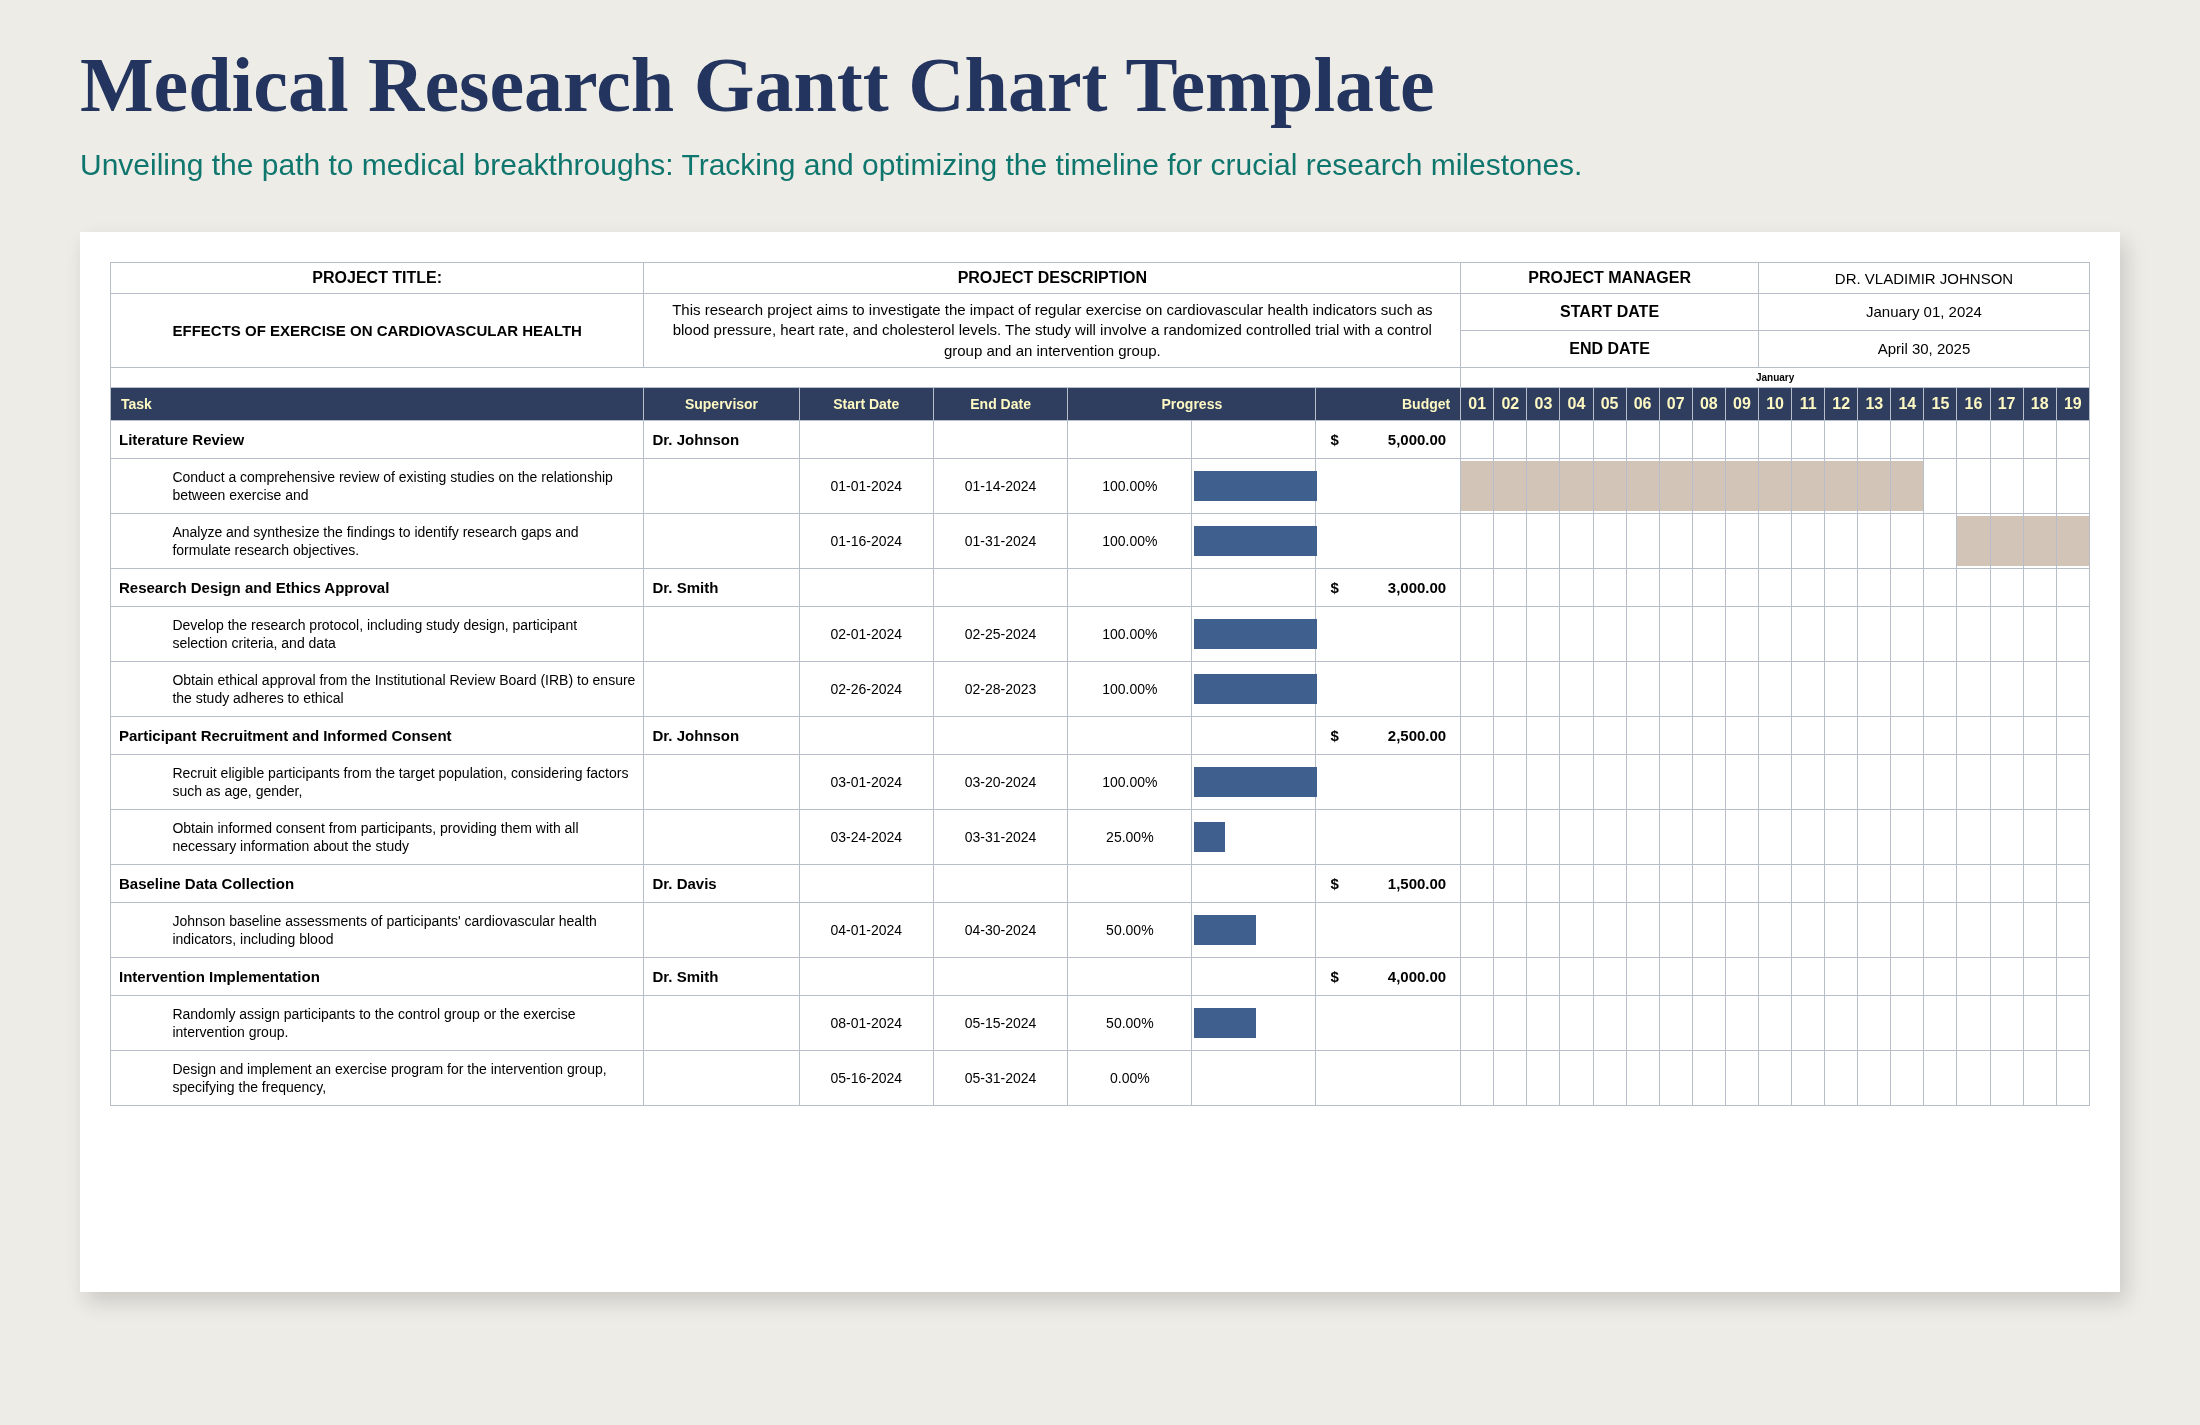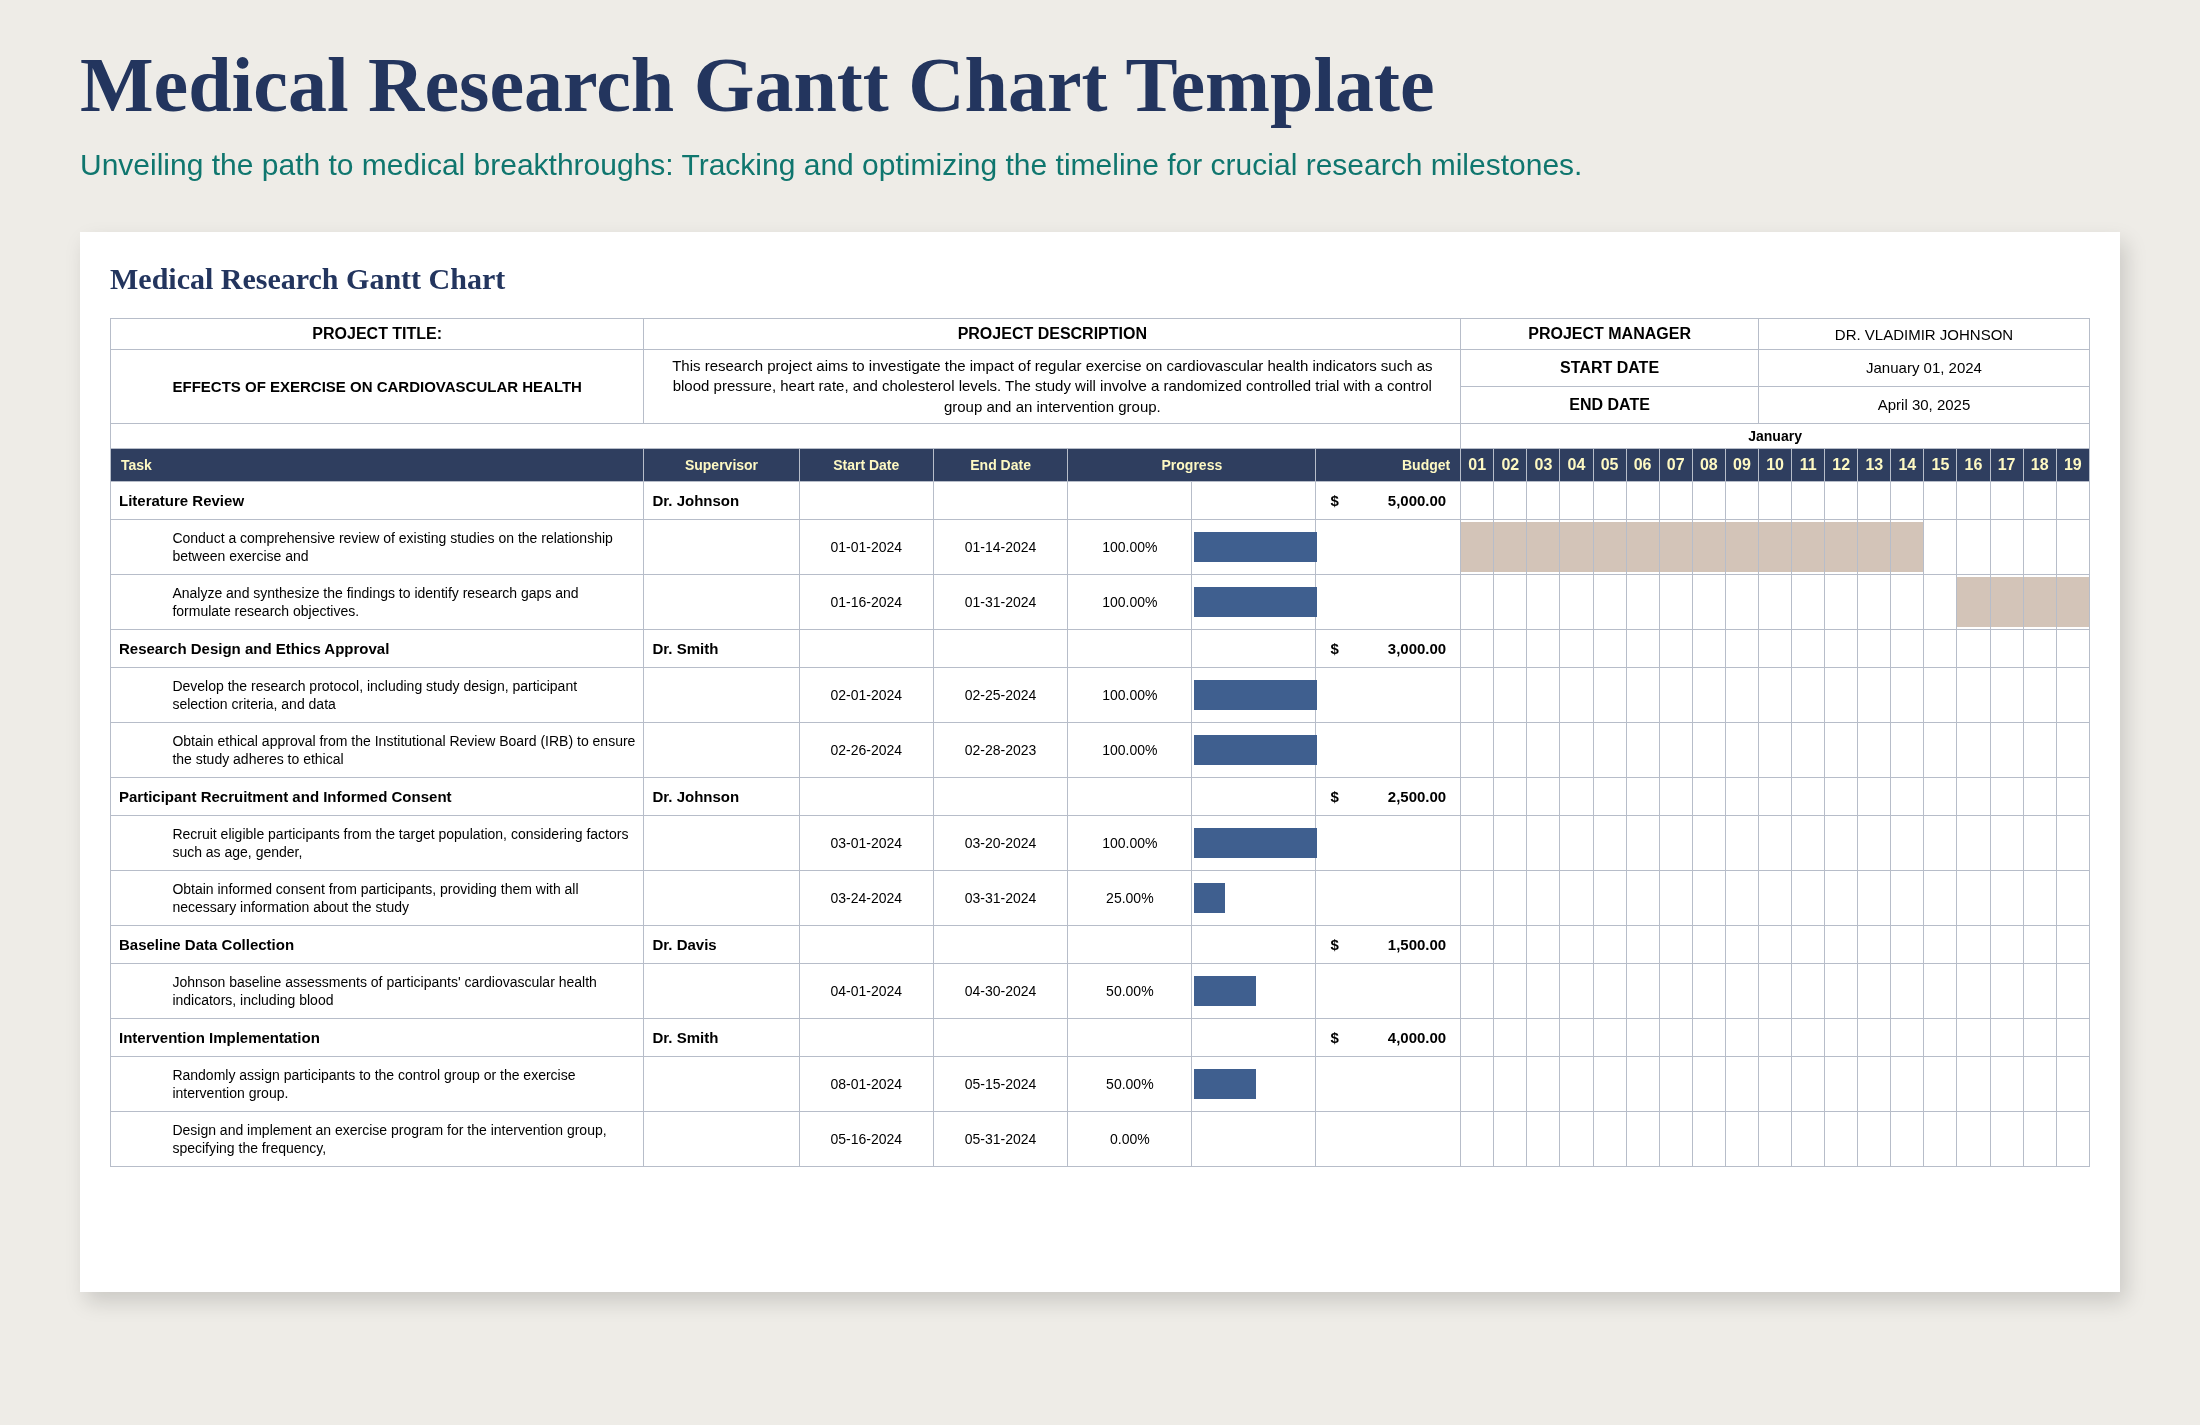--- a/index.html
+++ b/index.html
@@ -38,21 +38,21 @@
     margin-bottom: 22px;
   }
   table { border-collapse: collapse; width: 100%; table-layout: fixed; }
   td, th { border: 1px solid #b7bdc9; font-size: 15px; vertical-align: middle; }
 
   .meta td { text-align: center; padding: 6px 8px; }
   .meta .lbl { font-weight: bold; font-size: 16px; }
   .meta .projtitle { font-weight: bold; font-size: 15px; padding: 8px; }
   .meta .desc { font-size: 15px; line-height: 1.35; padding: 6px 10px; }
 
-  .month-row td { text-align: center; font-weight: bold; font-size: 14px; padding: 4px; }
+  .month-row td { text-align: center; font-weight: bold; font-size: 10px; padding: 4px; }
   .hdr-row td {
     background: #2f3e5f;
     color: #fef9c3;
     font-weight: bold;
     font-size: 14px;
     text-align: left;
     padding: 8px 10px;
   }
   .hdr-row td.center { text-align: center; }
   .hdr-row td.day { font-size: 16px; text-align: center; padding: 6px 0; }
@@ -81,21 +81,20 @@
     background: #d3c4b8;
   }
 </style>
 </head>
 <body>
 
 <h1 class="page-title">Medical Research Gantt Chart Template</h1>
 <p class="page-subtitle">Unveiling the path to medical breakthroughs: Tracking and optimizing the timeline for crucial research milestones.</p>
 
 <div class="sheet">
-  <div class="sheet-title">Medical Research Gantt Chart</div>
 
   <table>
     <colgroup>
       <col style="width:28px">
         <col style="width:28px">
         <col style="width:460px">
       <col style="width:150px">
         <col style="width:130px">
         <col style="width:130px">
       <col style="width:120px">

